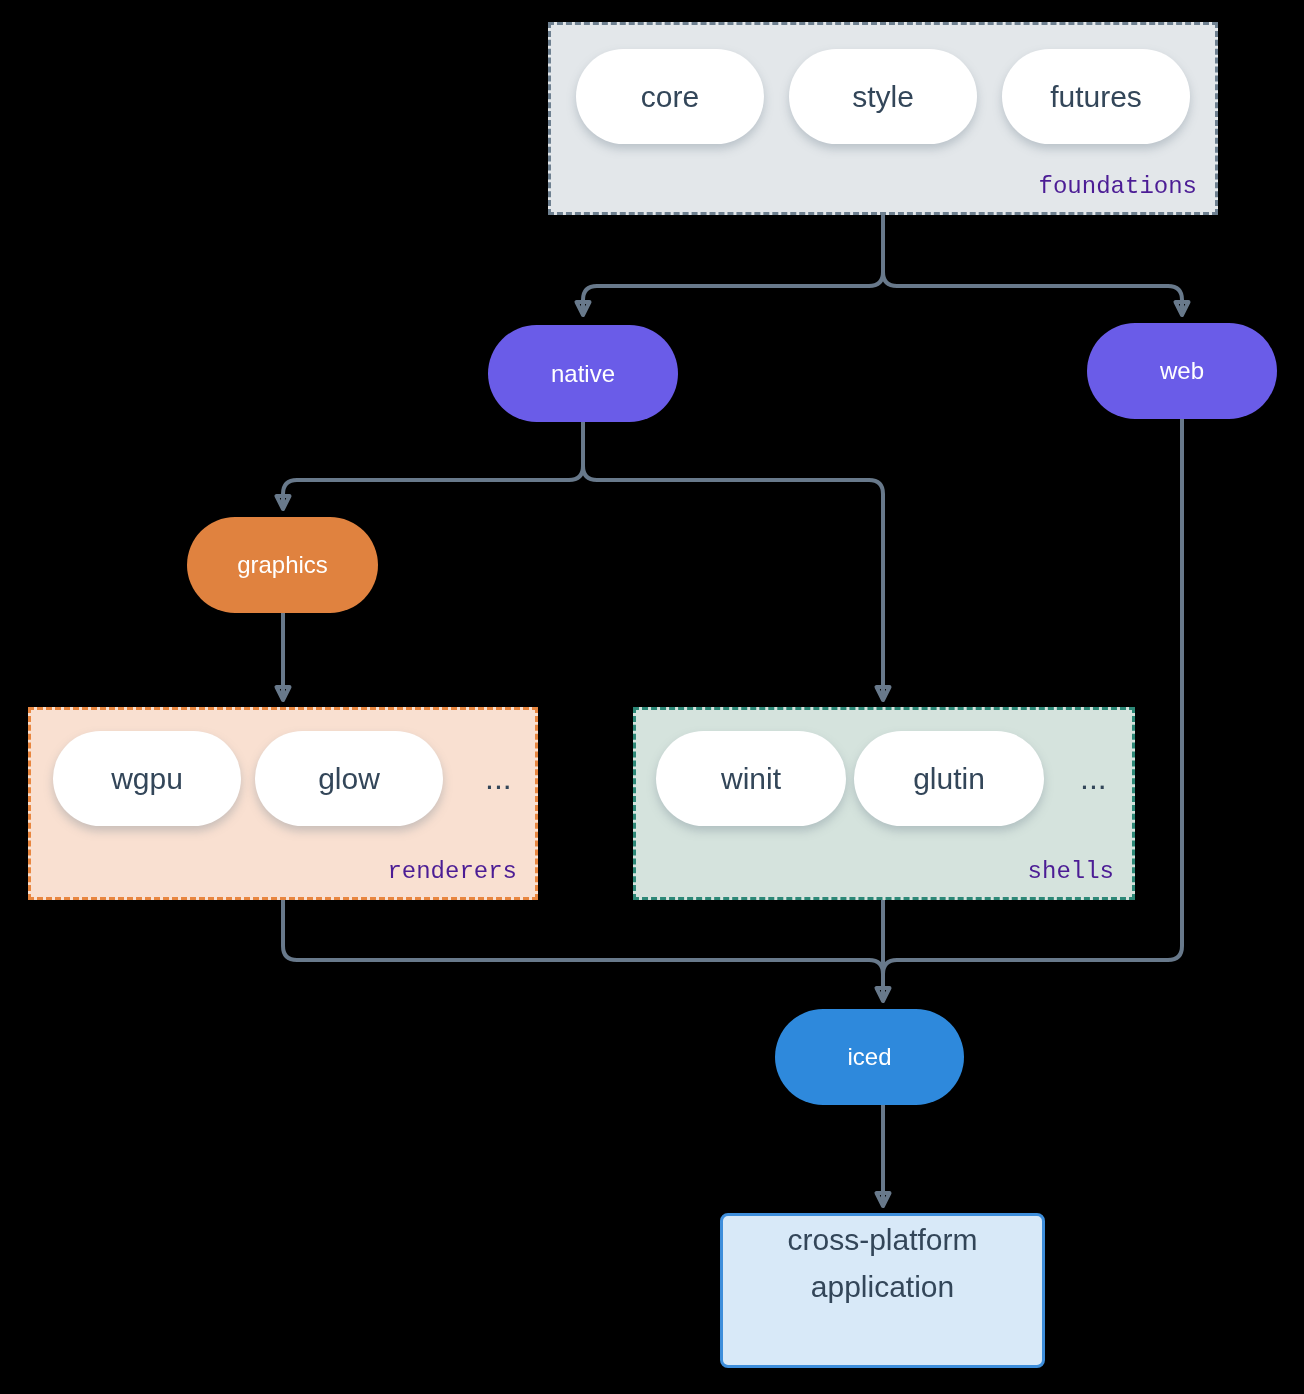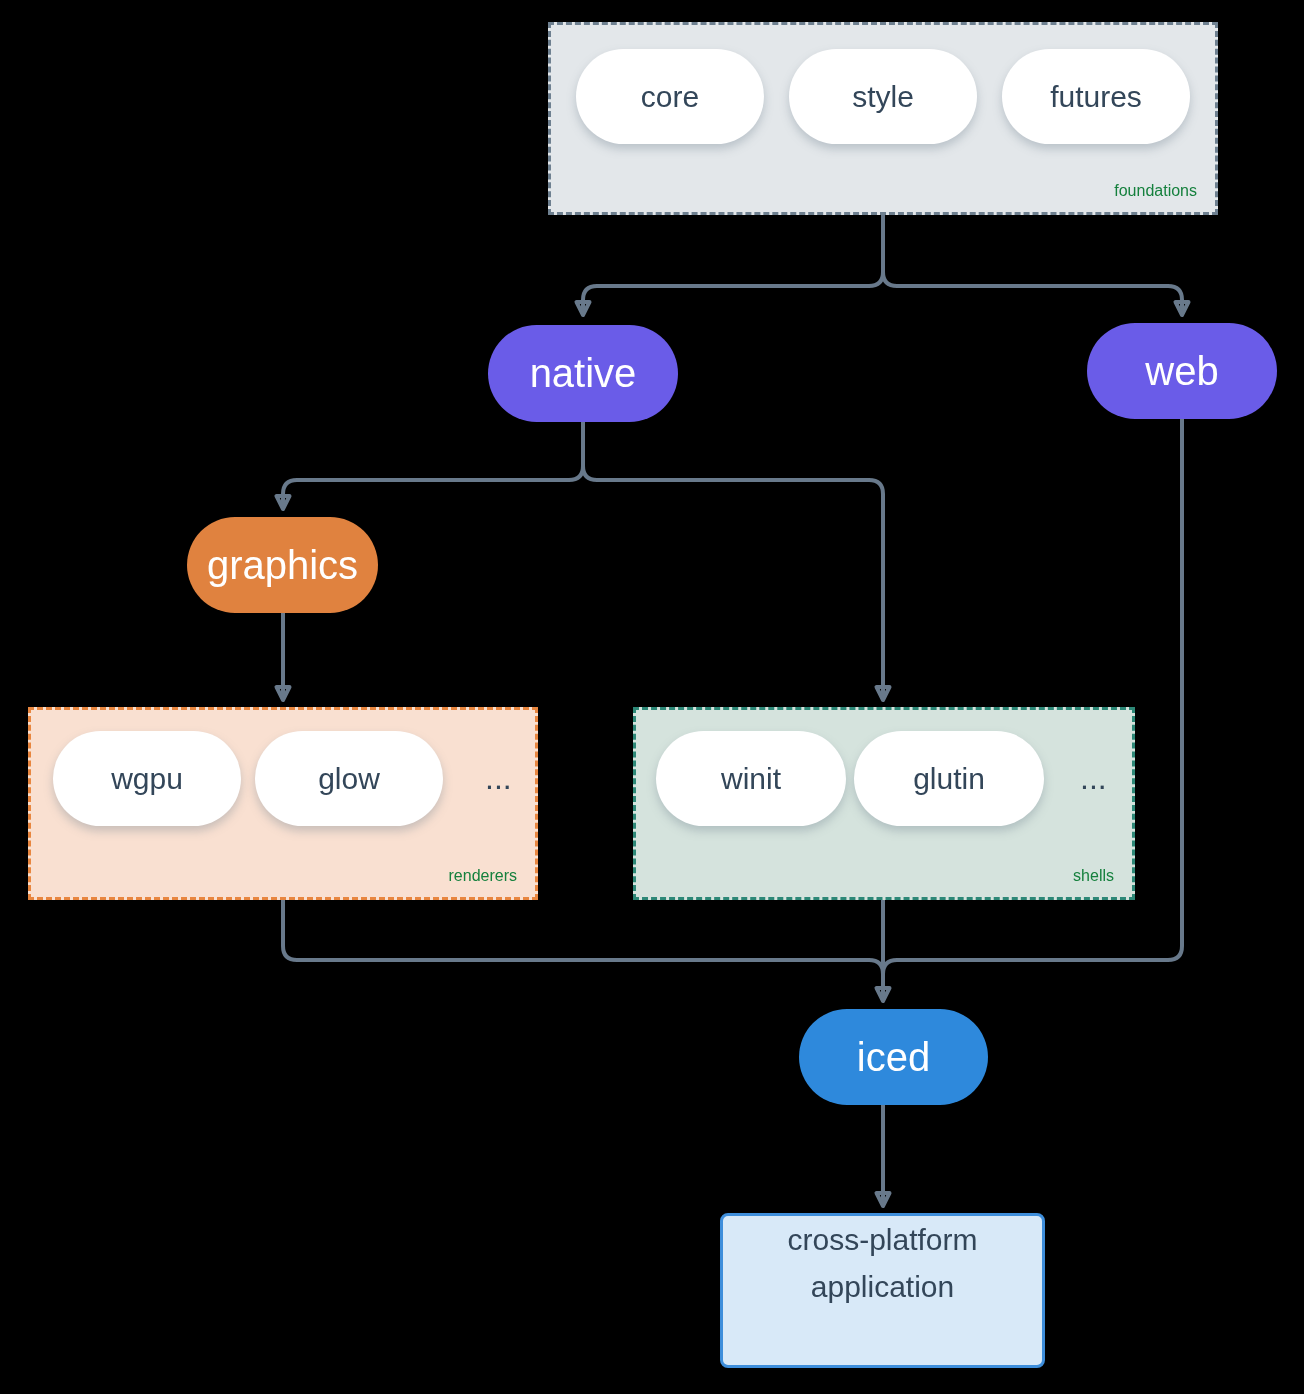--- a/index.html
+++ b/index.html
@@ -20,29 +20,29 @@
   .pill{
     display:flex;align-items:center;justify-content:center;
     font-size:30px;white-space:nowrap;box-sizing:border-box;flex:none;
   }
   .pill.white{
     background:#fff;color:#334659;width:188px;height:95px;border-radius:48px;
     box-shadow:0 5px 10px rgba(109,125,140,.35);
   }
   .group-shells .pill.white{width:190px;}
   .ellipsis{font-size:32px;color:#334659;line-height:95px;margin-left:28px;}
-  .group-label{position:absolute;right:18px;bottom:12px;font-size:16px;color:#15803d;}
+  .group-label{position:absolute;right:18px;bottom:12px;font-size:24px;color:#4c1d95;font-family:Liberation Mono, monospace;}
   .node{
     position:absolute;display:flex;align-items:center;justify-content:center;
-    color:#ffffff;font-size:40px;border-radius:49px;box-sizing:border-box;
+    color:#ffffff;font-size:24px;border-radius:49px;box-sizing:border-box;
   }
   .node-native{left:488px;top:325px;width:190px;height:97px;background:#6a5ce8;}
   .node-web{left:1087px;top:323px;width:190px;height:96px;background:#6a5ce8;}
   .node-graphics{left:187px;top:517px;width:191px;height:96px;background:#e0823f;}
-  .node-iced{left:799px;top:1009px;width:189px;height:96px;background:#2e89dc;}
+  .node-iced{left:775px;top:1009px;width:189px;height:96px;background:#2e89dc;}
   .app-box{
     position:absolute;left:720px;top:1213px;width:325px;height:155px;box-sizing:border-box;
     background:#d8e9f8;border:3px solid #3e8edb;border-radius:8px;
     display:flex;justify-content:center;text-align:center;
     font-size:30px;line-height:47px;color:#334659;
   }
   .app-box span{display:block;width:250px;}
 </style>
 </head>
 <body>

